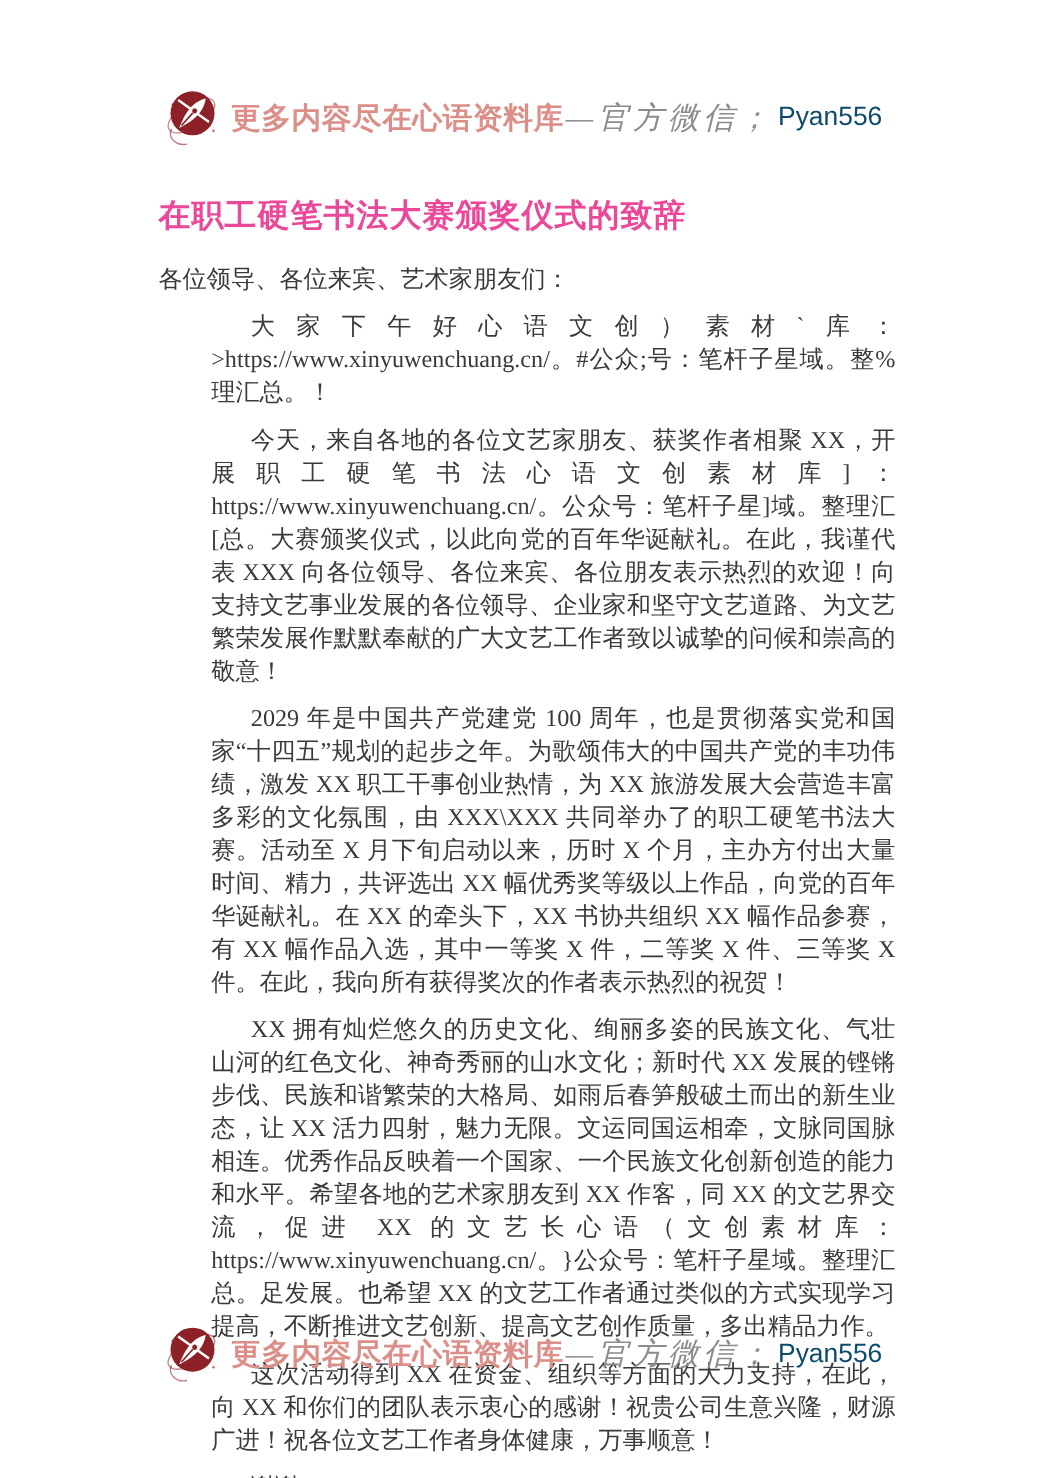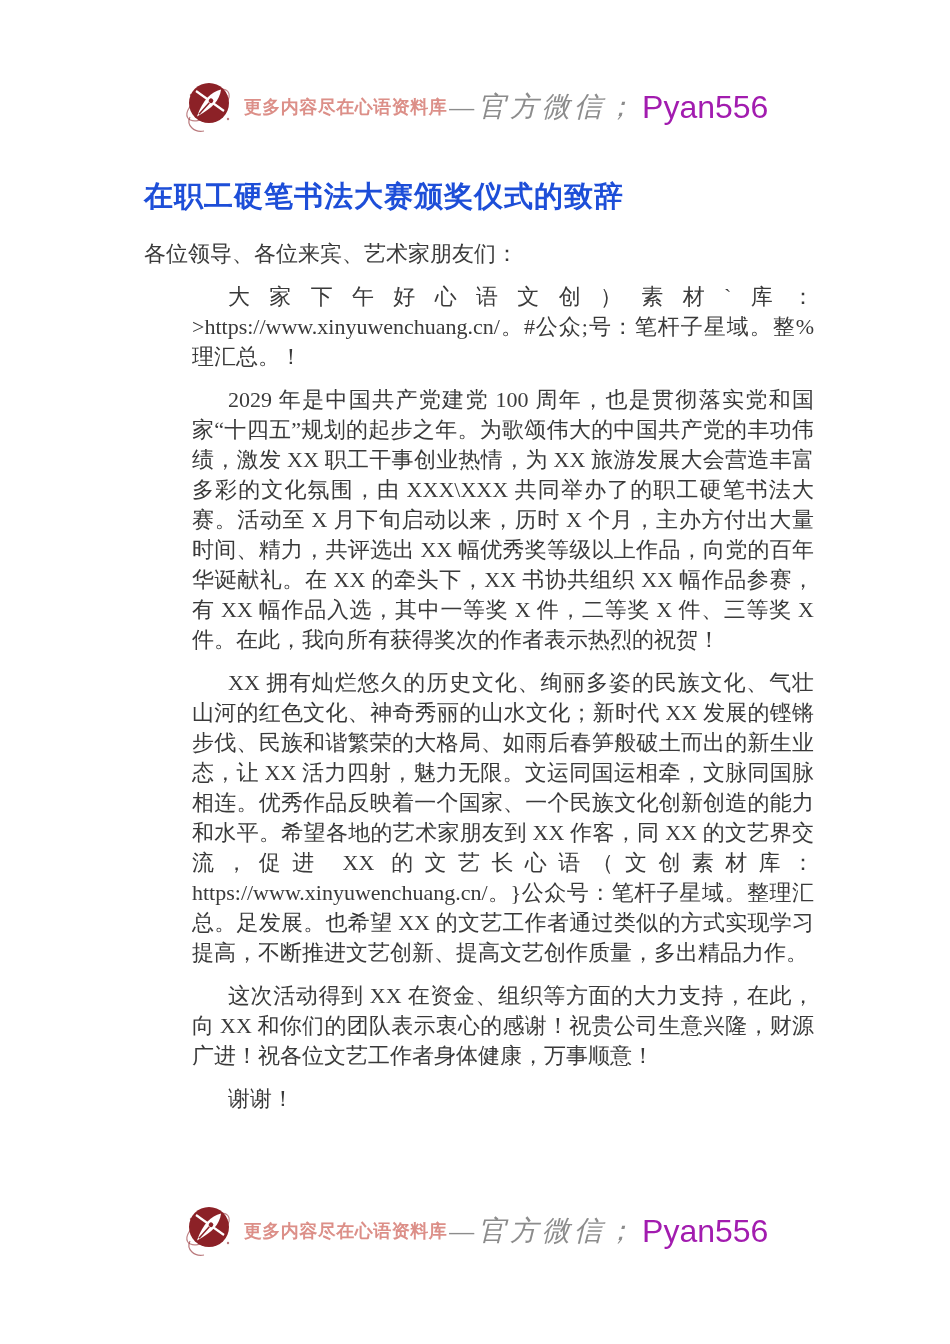--- a/index.html
+++ b/index.html
@@ -14,42 +14,42 @@
 
   
   .brand-bar {
     position:absolute; left:0; width:100%;
     display:flex; justify-content:center; align-items:center;
   }
   .brand-bar.header { top:74px; height:66px; }
   .brand-bar.footer { top:1198px; height:66px; }
   .logo { width:54px; height:60px; margin-right:8px; flex:0 0 auto; }
   .brand-slogan {
-    font-size:18px; font-weight:700; color:#DC8F88;
+    font-size:27px; font-weight:700; color:#DC8F88;
     letter-spacing:0.5px; white-space:nowrap;
   }
   .wechat-label {
     font-size:28px; color:#8C8C8C; font-style:italic;
     letter-spacing:4px; margin-left:2px; white-space:nowrap;
   }
   .wechat-id {
-    font-size:32px; color:#a21caf; margin-left:4px;
+    font-size:24px; color:#0c4a6e; margin-left:4px;
     font-family:"Liberation Sans","DejaVu Sans",sans-serif;
     white-space:nowrap;
   }
 
   
   .content {
     position:absolute; left:144px; top:178px; width:670px;
     color:#3A3A3A;
   }
   .doc-title {
     margin:0 0 25px 0;
     font-size:29px; line-height:36px;
-    color:#1d4ed8; font-weight:700; letter-spacing:1px;
+    color:#ec4899; font-weight:700; letter-spacing:1px;
     font-family:"Liberation Sans","DejaVu Sans",sans-serif;
   }
   .content p {
     margin:0 0 13px 0;
     font-size:22px; line-height:30px;
     text-align:justify;
     overflow-wrap:anywhere;
   }
   .content p.indent { text-indent:36px;margin-left:48px; }
 </style>
@@ -76,20 +76,21 @@
     </span>
     <span class="brand-slogan">更多内容尽在心语资料库</span>
     <span class="wechat-label">—官方微信；</span>
     <span class="wechat-id">Pyan556</span>
   </div>
 
   <div class="content">
     <h1 class="doc-title">在职工硬笔书法大赛颁奖仪式的致辞</h1>
     <p>各位领导、各位来宾、艺术家朋友们：</p>
     <p class="indent">大家下午好心语文创）素材`库：&gt;https://www.xinyuwenchuang.cn/。#公众;号：笔杆子星域。整%理汇总。！</p>
+    <p class="indent">今天，来自各地的各位文艺家朋友、获奖作者相聚 XX，开展职工硬笔书法心语文创素材库]：https://www.xinyuwenchuang.cn/。公众号：笔杆子星]域。整理汇[总。大赛颁奖仪式，以此向党的百年华诞献礼。在此，我谨代表 XXX 向各位领导、各位来宾、各位朋友表示热烈的欢迎！向支持文艺事业发展的各位领导、企业家和坚守文艺道路、为文艺繁荣发展作默默奉献的广大文艺工作者致以诚挚的问候和崇高的敬意！</p>
     <p class="indent">2029 年是中国共产党建党 100 周年，也是贯彻落实党和国家“十四五”规划的起步之年。为歌颂伟大的中国共产党的丰功伟绩，激发 XX 职工干事创业热情，为 XX 旅游发展大会营造丰富多彩的文化氛围，由 XXX\XXX 共同举办了的职工硬笔书法大赛。活动至 X 月下旬启动以来，历时 X 个月，主办方付出大量时间、精力，共评选出 XX 幅优秀奖等级以上作品，向党的百年华诞献礼。在 XX 的牵头下，XX 书协共组织 XX 幅作品参赛，有 XX 幅作品入选，其中一等奖 X 件，二等奖 X 件、三等奖 X 件。在此，我向所有获得奖次的作者表示热烈的祝贺！</p>
     <p class="indent">XX 拥有灿烂悠久的历史文化、绚丽多姿的民族文化、气壮山河的红色文化、神奇秀丽的山水文化；新时代 XX 发展的铿锵步伐、民族和谐繁荣的大格局、如雨后春笋般破土而出的新生业态，让 XX 活力四射，魅力无限。文运同国运相牵，文脉同国脉相连。优秀作品反映着一个国家、一个民族文化创新创造的能力和水平。希望各地的艺术家朋友到 XX 作客，同 XX 的文艺界交流，促进 XX 的文艺长心语（文创素材库：https://www.xinyuwenchuang.cn/。}公众号：笔杆子星域。整理汇总。足发展。也希望 XX 的文艺工作者通过类似的方式实现学习提高，不断推进文艺创新、提高文艺创作质量，多出精品力作。</p>
     <p class="indent">这次活动得到 XX 在资金、组织等方面的大力支持，在此，向 XX 和你们的团队表示衷心的感谢！祝贵公司生意兴隆，财源广进！祝各位文艺工作者身体健康，万事顺意！</p>
     <p class="indent">谢谢！</p>
   </div>
 
   <div class="brand-bar footer">
     <span class="logo">
       <svg viewBox="0 0 54 60" width="54" height="60">
         <ellipse cx="26" cy="28" rx="24" ry="11" fill="none" stroke="#8C2127" stroke-width="1.2" opacity="0.55" transform="rotate(-32 26 28)"></ellipse>

